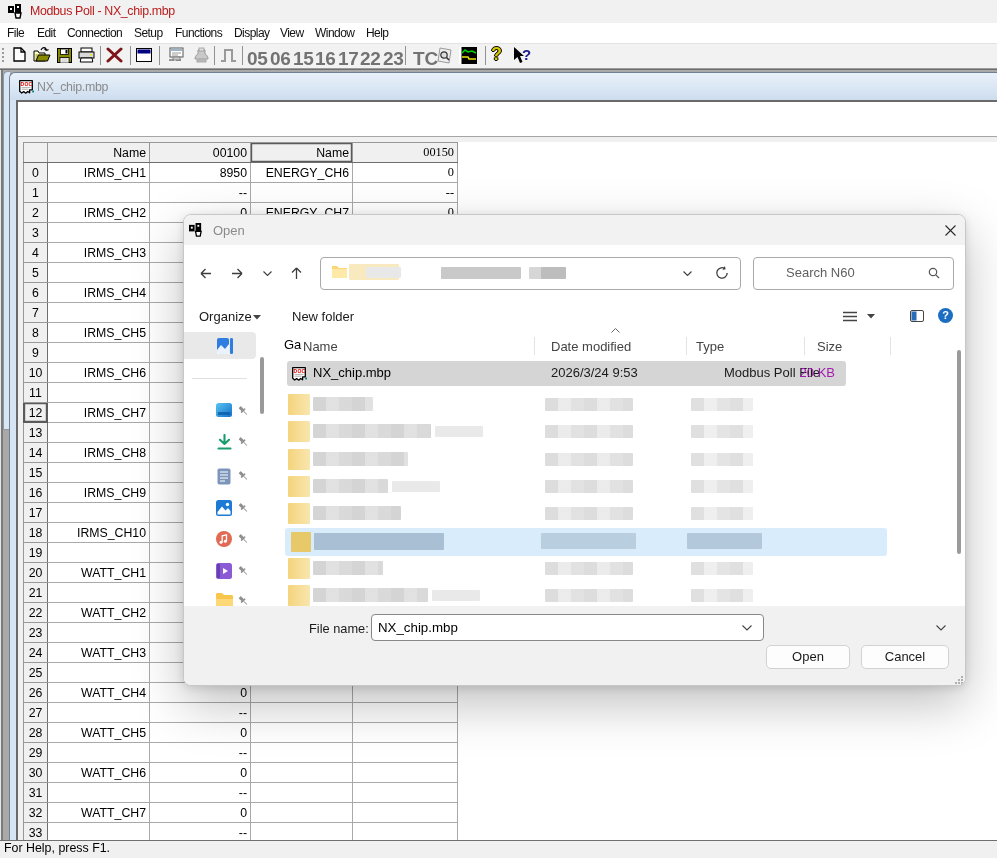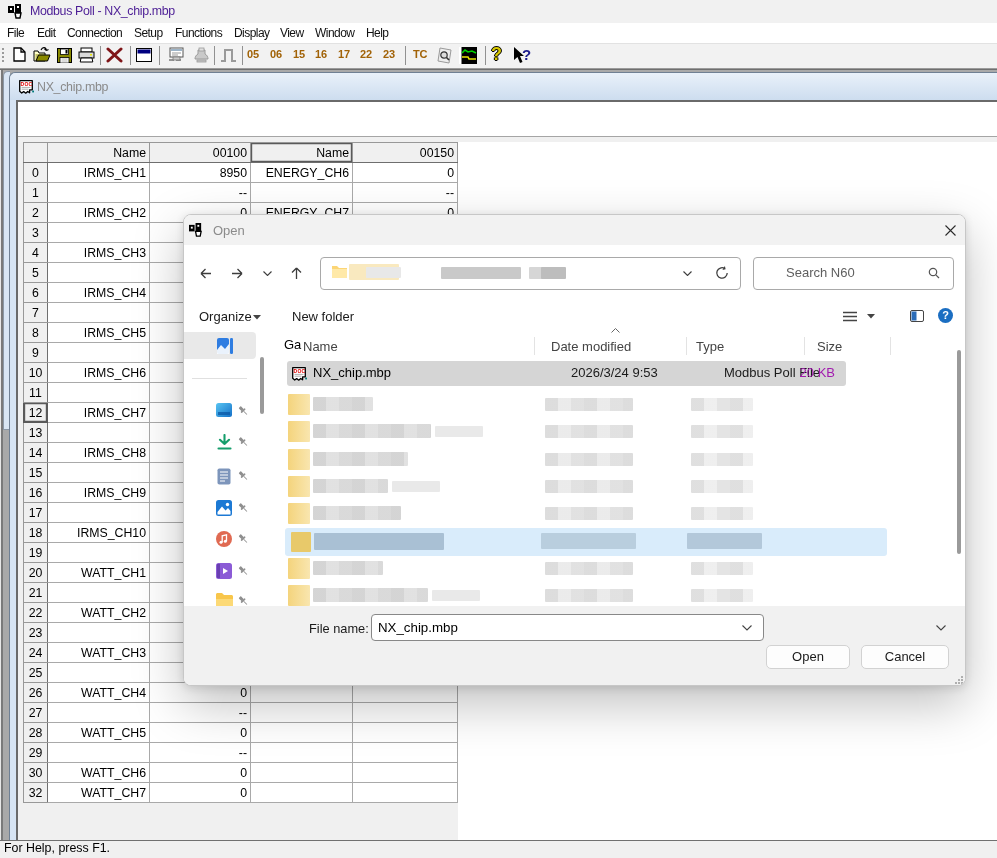--- a/index.html
+++ b/index.html
@@ -3,27 +3,27 @@
 <meta charset="utf-8">
 <style>
 * { margin:0; padding:0; box-sizing:border-box; }
 html,body { width:997px; height:858px; overflow:hidden; background:#fff;
   font-family:"Liberation Sans", sans-serif; }
 #stage { position:relative; width:997px; height:858px; }
 .abs { position:absolute; }
 
 
 #titlebar { left:0; top:0; width:997px; height:23px; background:#f1f1f1; }
-#titletext { left:30px; top:4px; font-size:12.4px; color:#4c1d95; letter-spacing:-0.35px; }
+#titletext { left:30px; top:4px; font-size:12.4px; color:#b91c1c; letter-spacing:-0.35px; }
 #menubar { left:0; top:23px; width:997px; height:20px; background:#fff; }
 .mi { position:absolute; top:26px; font-size:12px; letter-spacing:-0.55px; color:#111; }
 #toolbar { left:0; top:43px; width:997px; height:25px; background:#f2f2f2;
   border-top:1px solid #e2e2e2; }
 .tsep { position:absolute; top:3px; width:1px; height:19px; background:#919191; }
-.tbtxt { position:absolute; top:48px; font-size:11px; font-weight:bold; color:#a16207; letter-spacing:-0.2px;}
+.tbtxt { position:absolute; top:48px; font-size:19px; font-weight:bold; color:#737373; letter-spacing:-0.2px;}
 #tbbottom1 { left:0; top:68px; width:997px; height:1px; background:#9b9b9b; }
 #tbbottom2 { left:0; top:69px; width:997px; height:1px; background:#6f6f6f; }
 
 
 #mdi { left:0; top:70px; width:997px; height:771px; background:#a9a9a9; }
 #mdileft1 { left:0; top:70px; width:1px; height:771px; background:#e8e8e8; }
 #mdileft2 { left:1px; top:70px; width:2px; height:771px; background:#7a7a7a; }
 #rearwin { left:3px; top:71px; width:7px; height:359px; background:#d9e6f4;
   border:1px solid #8b98a6; border-right:none; border-radius:5px 0 0 0; }
 #childwin { left:9px; top:72px; width:988px; height:769px; background:#d7e4f3;
@@ -41,21 +41,21 @@
 
 #grid { left:23px; top:142px; }
 #grid table { border-collapse:collapse; table-layout:fixed; font-size:12.3px; color:#000; }
 #grid td { border:1px solid #a9a9a9; height:20px; padding:0 3px 0 0; text-align:right;
   background:#fff; overflow:hidden; white-space:nowrap; }
 #grid tr.hdr td { background:#f0f0f0; border:1px solid #989898; border-bottom:1px solid #6e6e6e; }
 #grid td.rh { background:#f0f0f0; text-align:center; padding:0 2px;
   border:1px solid #989898; border-right:1px solid #6e6e6e; }
 #grid td.pressed { box-shadow:inset 0 0 0 1.2px #5a5a5a; border:1px solid #5a5a5a; }
 #grid .c0 { width:24px; } .c1 { width:102px; } .c2 { width:101px; }
-.c3 { width:102px; } .c4 { width:105px; }
+.c3 { width:102px; } .c4 { width:105px;font-family:Liberation Serif, serif; }
 
 
 #statustop { left:0; top:840px; width:997px; height:1px; background:#707070; }
 #statusbar { left:0; top:841px; width:997px; height:17px; background:#f0f0f0;
   font-size:12.4px; color:#000; padding-left:4px; }
 
 
 #dlg { left:183px; top:214px; width:783px; height:472px; background:#fff;
   border-radius:8px; border:1px solid #c7c7c7;
   box-shadow:0 18px 50px rgba(0,0,0,.25), 0 2px 8px rgba(0,0,0,.12); overflow:hidden; }
@@ -66,21 +66,21 @@
 #addrbox { left:136px; top:42px; width:421px; height:33px; border:1px solid #a9a9a9;
   border-radius:4px; background:#fff; }
 #searchbox { left:569px; top:42px; width:201px; height:33px; border:1px solid #a9a9a9;
   border-radius:4px; background:#fff; }
 #searchtext { left:602px; top:50px; font-size:13px; color:#5f5f5f; }
 .cmdtext { position:absolute; top:94px; font-size:13px; color:#1a1a1a; }
 .colhdr { position:absolute; top:124px; font-size:13px; color:#444; }
 .colsep { position:absolute; top:122px; width:1px; height:18px; background:#e3e3e3; }
 #filerow { left:103px; top:146px; width:559px; height:25px; background:#d5d5d5; border-radius:3px; }
 #filename { left:129px; top:150px; font-size:13px; color:#000; }
-#filedate { left:367px; top:150px; font-size:13px; color:#1a1a1a;margin-left:20px; }
+#filedate { left:367px; top:150px; font-size:13px; color:#1a1a1a; }
 #filetype { left:540px; top:150px; font-size:13px; color:#1a1a1a; }
 #filesize { left:591px; top:150px; width:60px; text-align:right; font-size:13px; color:#a21caf; }
 .blk { position:absolute; border-radius:1px; }
 #bluerow { left:101px; top:313px; width:602px; height:28px; background:#d9ecfb; border-radius:3px; }
 #fnlabel { left:125px; top:406px; font-size:12.8px; color:#1a1a1a; }
 #fncombo { left:187px; top:399px; width:393px; height:27px; background:#fff;
   border:1px solid #888; border-radius:4px; font-size:13.3px; color:#000;
   line-height:25px; padding-left:6px; }
 #ftcombo { left:595px; top:399px; width:177px; height:27px; background:#fff;
   border:1px solid #888; border-radius:4px; font-size:12.3px; color:#000;
@@ -459,23 +459,37 @@
             <td class="c4"></td>
           </tr>
           <tr>
             <td class="rh">30</td>
             <td class="c1">WATT_CH6</td>
             <td class="c2">0</td>
             <td class="c3"></td>
             <td class="c4"></td>
           </tr>
           <tr>
+            <td class="rh">31</td>
+            <td class="c1"></td>
+            <td class="c2">--</td>
+            <td class="c3"></td>
+            <td class="c4"></td>
+          </tr>
+          <tr>
             <td class="rh">32</td>
             <td class="c1">WATT_CH7</td>
             <td class="c2">0</td>
+            <td class="c3"></td>
+            <td class="c4"></td>
+          </tr>
+          <tr>
+            <td class="rh">33</td>
+            <td class="c1"></td>
+            <td class="c2">--</td>
             <td class="c3"></td>
             <td class="c4"></td>
           </tr>
         </tbody>
       </table>
     </div>
 
   <div class="abs" id="statustop"></div>
   <div class="abs" id="statusbar">For Help, press F1.</div>
 

